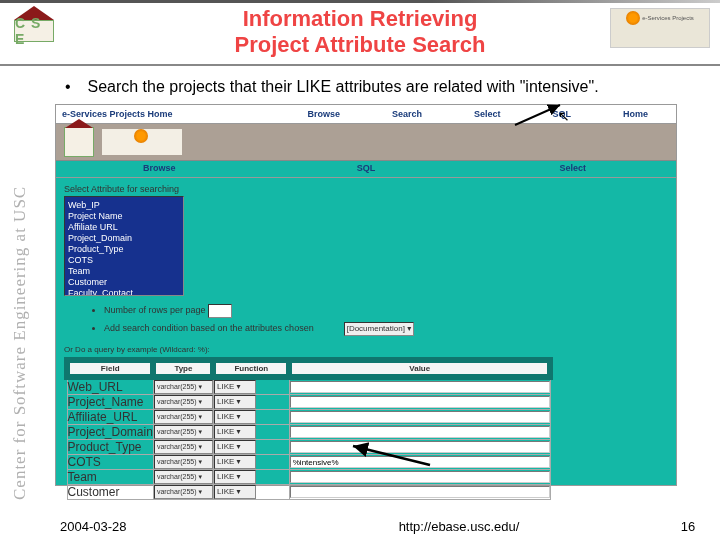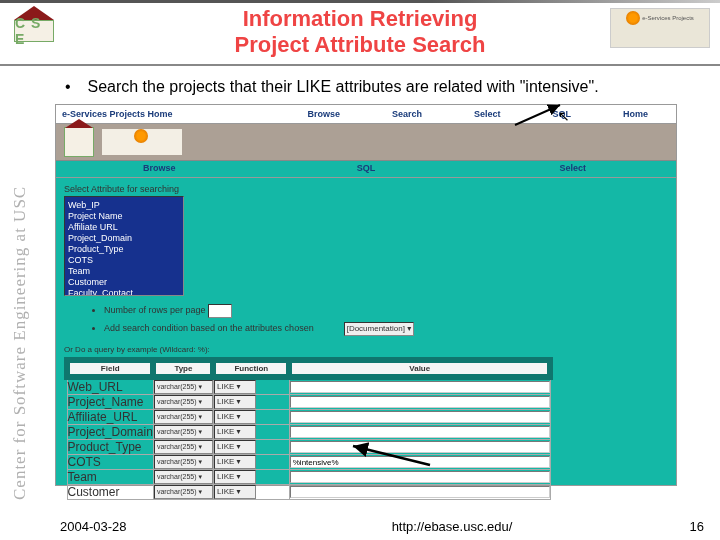--- a/index.html
+++ b/index.html
@@ -40,21 +40,21 @@
 .grid{border-collapse:collapse;margin-top:3px}
 .grid th{font-size:8px;font-weight:bold;text-align:center;border:6px solid #0f766e;background:#f5f5f5;padding:1px 18px}
 .grid td{border:1px solid #aaa;padding:0;height:14px}
 .grid input.text{width:260px;height:12px;border:1px inset #ccc;font-size:8px;background:#fff;padding:0 2px;box-sizing:border-box}
 .type-cell{font-size:7px;background:#efefef;border:1px inset #888;height:12px;line-height:12px;padding:0 2px;white-space:nowrap}
 .field-cell{font-size:12px;padding:0 4px;white-space:nowrap}
 .func-cell{font-size:8px;background:#efefef;border:1px inset #888;width:36px;height:12px;line-height:12px;text-align:left;padding:0 2px}
 .footer{position:absolute;left:0;right:0;bottom:6px;display:flex;font-size:13px}
 .footer .date{flex:0 0 200px;padding-left:60px}
 .footer .url{flex:1;text-align:center}
-.footer .pg{flex:0 0 60px;text-align:right;padding-right:16px}
+.footer .pg{flex:0 0 60px;text-align:center;padding-right:2px}
 .arrow1{position:absolute;left:510px;top:100px;width:60px;height:30px;pointer-events:none}
 .arrow2{position:absolute;left:345px;top:440px;width:90px;height:30px;pointer-events:none}
 .cursor{position:absolute;left:558px;top:108px;font-size:14px;pointer-events:none}
 </style>
 </head>
 <body>
 
 <div class="slide">
 
   <div class="header-bar">

